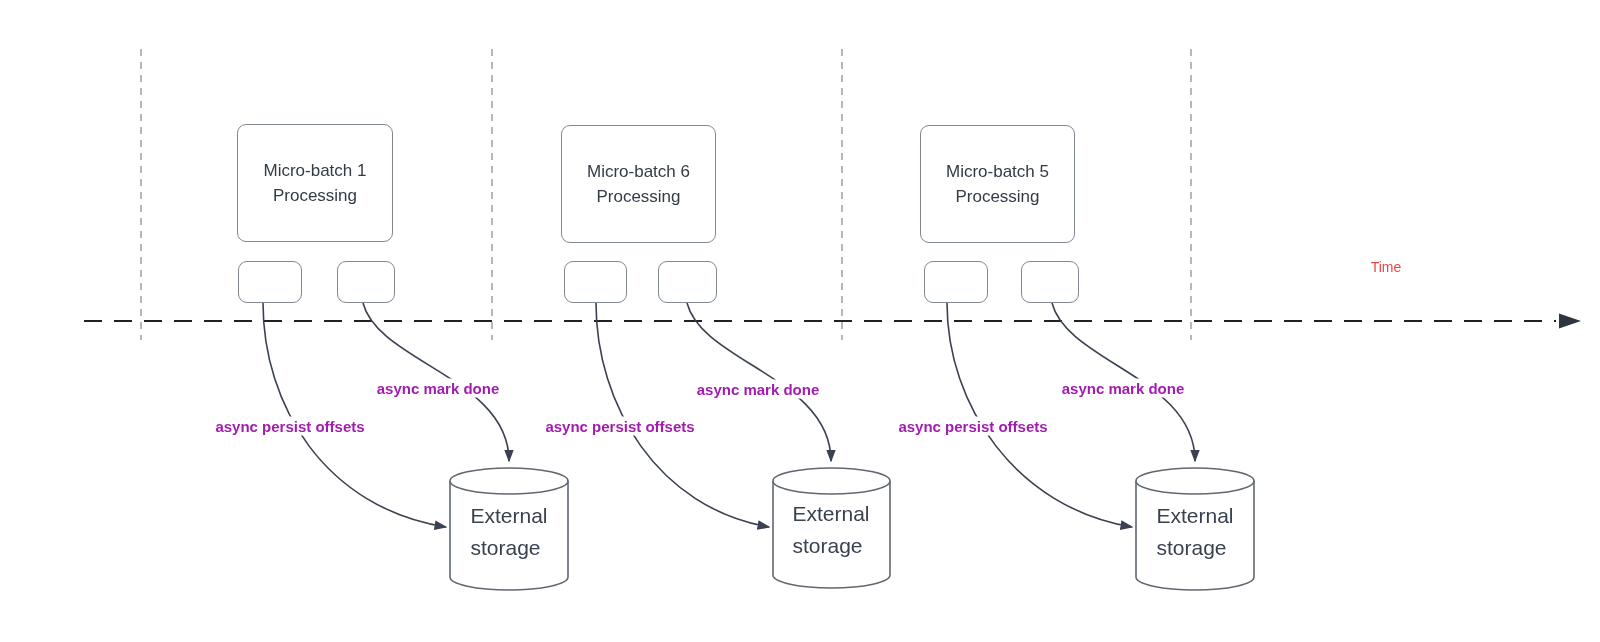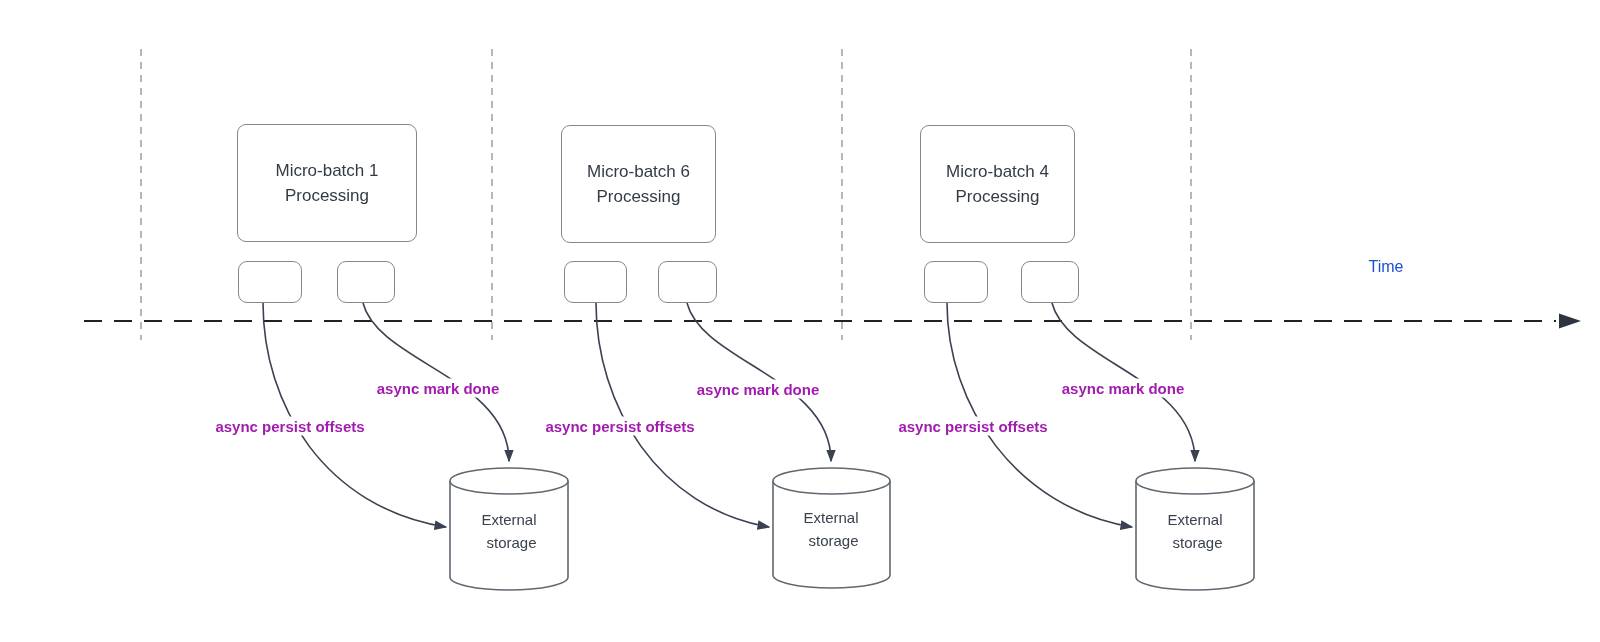--- a/index.html
+++ b/index.html
@@ -35,31 +35,31 @@
     background: #ffffff;
     padding: 1px 4px;
     font-size: 15px;
     font-weight: bold;
     color: #a21caf;
     white-space: nowrap;
   }
   .cyl-label {
     position: absolute;
     transform: translate(-50%, -50%);
-    font-size: 15px;
+    font-size: 21px;
     line-height: 1.5;
     color: #39424e;
-    text-align: right;
+    text-align: left;
     white-space: pre-line;
   }
   .time-label {
     position: absolute;
     transform: translate(-50%, -50%);
-    font-size: 16px;
-    color: #1d4ed8;
+    font-size: 14px;
+    color: #ef4444;
     white-space: nowrap;
   }
 </style>
 </head>
 <body>
 
 <div class="canvas">
 
   <svg class="layer" width="1600" height="642" viewBox="0 0 1600 642">
     <defs>
@@ -92,21 +92,21 @@
     <g fill="none" stroke="#3a4150" stroke-width="1.6">
       <path d="M263,303 C263,405 325,508 446,527" marker-end="url(#ah)"></path>
       <path d="M363,303 C378,362 509,378 509,461" marker-end="url(#ah)"></path>
       <path d="M596,303 C596,405 658,508 769,527" marker-end="url(#ah)"></path>
       <path d="M687,303 C702,362 831,378 831,461" marker-end="url(#ah)"></path>
       <path d="M947,303 C947,405 1016,508 1132,527" marker-end="url(#ah)"></path>
       <path d="M1052,303 C1067,362 1195,378 1195,461" marker-end="url(#ah)"></path>
     </g>
   </svg>
 
-  <div class="node bigbox" style="left:237px; top:124px; width:180px; height:118px;">
+  <div class="node bigbox" style="left:237px; top:124px; width:156px; height:118px;">
     <span>Micro-batch 1
 Processing</span>
   </div>
   <div class="node" style="left:238px; top:261px; width:64px; height:42px;"></div>
   <div class="node" style="left:337px; top:261px; width:58px; height:42px;"></div>
   <div class="edge-label" style="left:290px; top:426px;">async persist offsets</div>
   <div class="edge-label" style="left:438px; top:388px;">async mark done</div>
   <div class="cyl-label" style="left:509px; top:531px;">External
 storage</div>
 
@@ -115,21 +115,21 @@
 Processing</span>
   </div>
   <div class="node" style="left:564px; top:261px; width:63px; height:42px;"></div>
   <div class="node" style="left:658px; top:261px; width:59px; height:42px;"></div>
   <div class="edge-label" style="left:620px; top:426px;">async persist offsets</div>
   <div class="edge-label" style="left:758px; top:389px;">async mark done</div>
   <div class="cyl-label" style="left:831px; top:529px;">External
 storage</div>
 
   <div class="node bigbox" style="left:920px; top:125px; width:155px; height:118px;">
-    <span>Micro-batch 4
+    <span>Micro-batch 5
 Processing</span>
   </div>
   <div class="node" style="left:924px; top:261px; width:64px; height:42px;"></div>
   <div class="node" style="left:1021px; top:261px; width:58px; height:42px;"></div>
   <div class="edge-label" style="left:973px; top:426px;">async persist offsets</div>
   <div class="edge-label" style="left:1123px; top:388px;">async mark done</div>
   <div class="cyl-label" style="left:1195px; top:531px;">External
 storage</div>
 
   <div class="time-label" style="left:1386px; top:267px;">Time</div>

